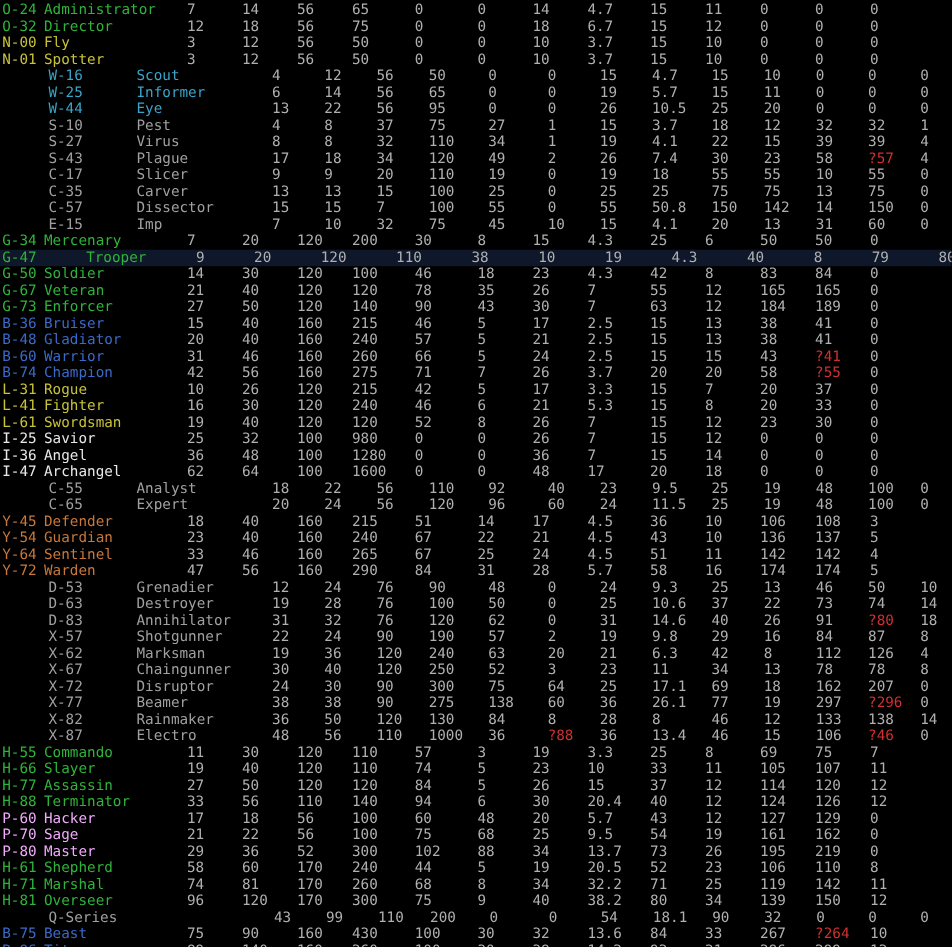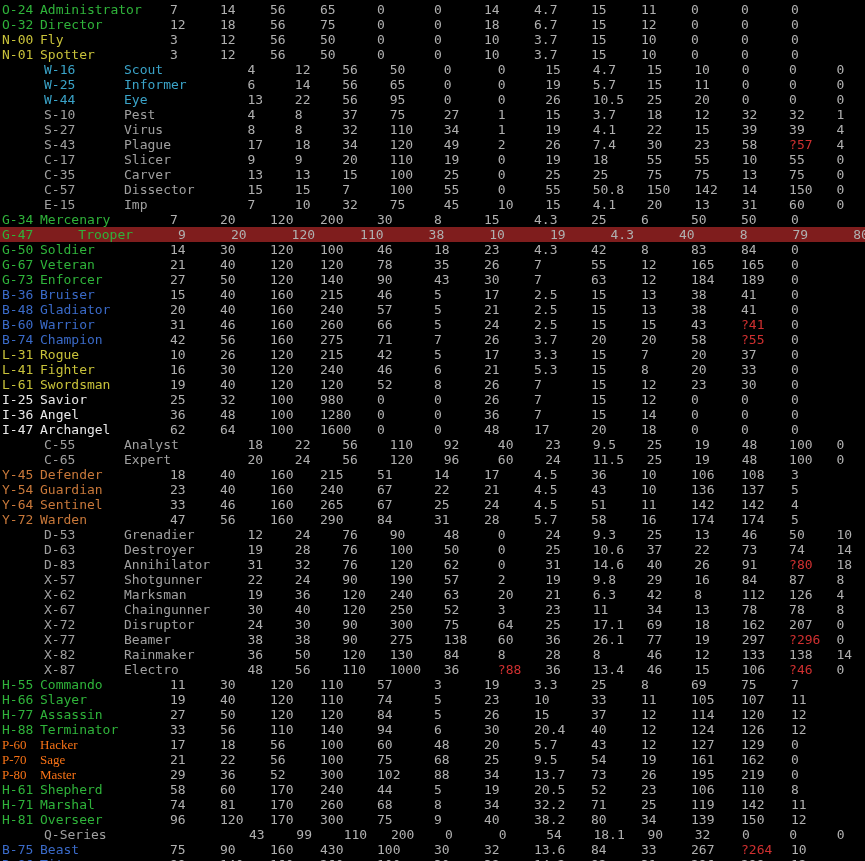--- a/index.html
+++ b/index.html
@@ -18,21 +18,21 @@
     padding-top: 2px;
   }
   .row {
     display: flex;
     height: 15px;
     flex-direction: row;
     align-items: center;
     white-space: pre;
   }
   .row.highlight {
-    background: #7f1d1d;
+    background: #0f172a;
     gap: 45px;
   }
   
   .c-code  { width: 38px;  padding-left: 2px; }
   .c-name  { width: 130px; }
   .c1  { width: 50px; text-align: left; }
   .c2  { width: 50px; text-align: left; }
   .c3  { width: 50px; text-align: left; }
   .c4  { width: 57px; text-align: left; }
   .c5  { width: 57px; text-align: left; }
@@ -41,21 +41,21 @@
   .c8  { width: 57px; text-align: left; }
   .c9  { width: 50px; text-align: left; }
   .c10 { width: 50px; text-align: left; }
   .c11 { width: 50px; text-align: left; }
   .c12 { width: 50px; text-align: left; }
   .c13 { width: 30px; text-align: left; }
   .clr-green   { color: #2fb33a; }
   .clr-yellow  { color: #c8c23a; }
   .clr-cyan    { color: #3aa3c8; padding-left: 44px; }
   .clr-blue    { color: #3a6ac8; }
-  .clr-purple  { color: #f97316; font-family: Liberation Serif, serif; }
+  .clr-purple  { color: #f0abfc; }
   .clr-orange  { color: #c8783a; }
   .clr-gray    { color: #a0a0a0; padding-left: 44px; }
   .clr-white   { color: #e8e8e8; }
   .txt-red     { color: #d03030; }
 </style>
 </head>
 <body>
 
 <div class="table" id="table">
     <div class="row"><span class="c-code clr-green">O-24</span><span class="c-name clr-green">Administrator</span><span class="c1">7</span><span class="c2">14</span><span class="c3">56</span><span class="c4">65</span><span class="c5">0</span><span class="c6">0</span><span class="c7">14</span><span class="c8">4.7</span><span class="c9">15</span><span class="c10">11</span><span class="c11">0</span><span class="c12">0</span><span class="c13">0</span></div>

